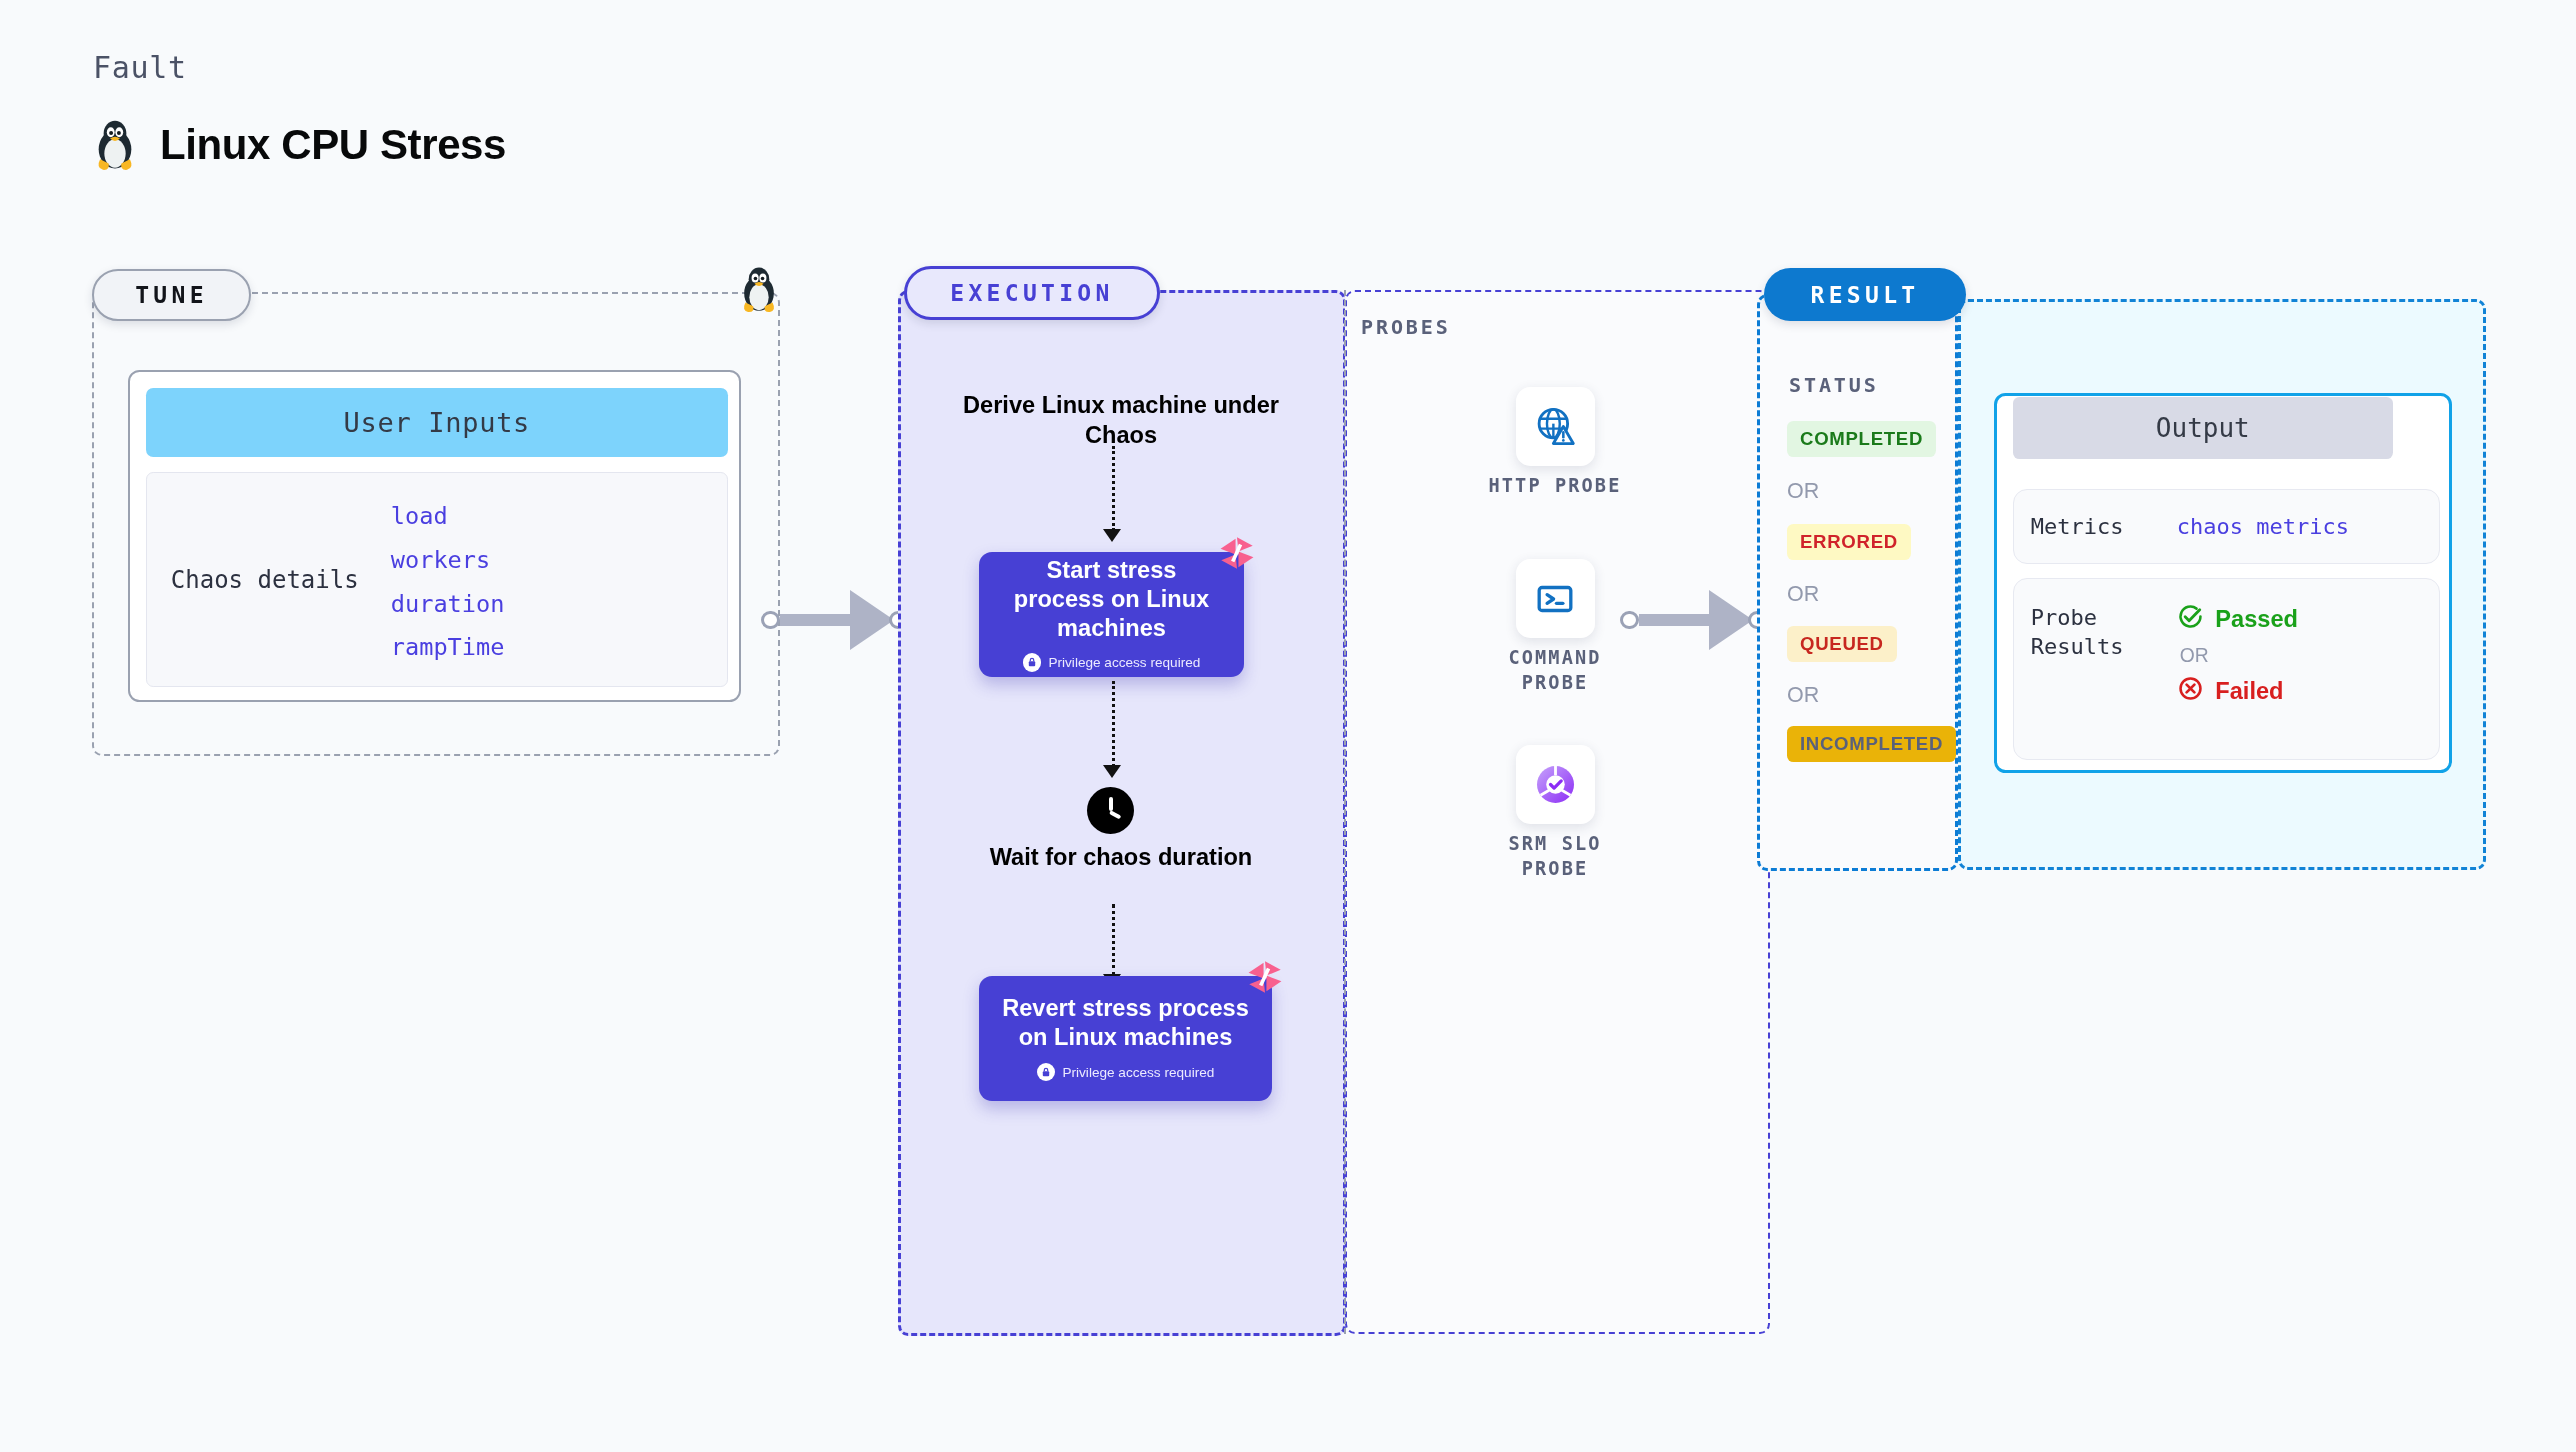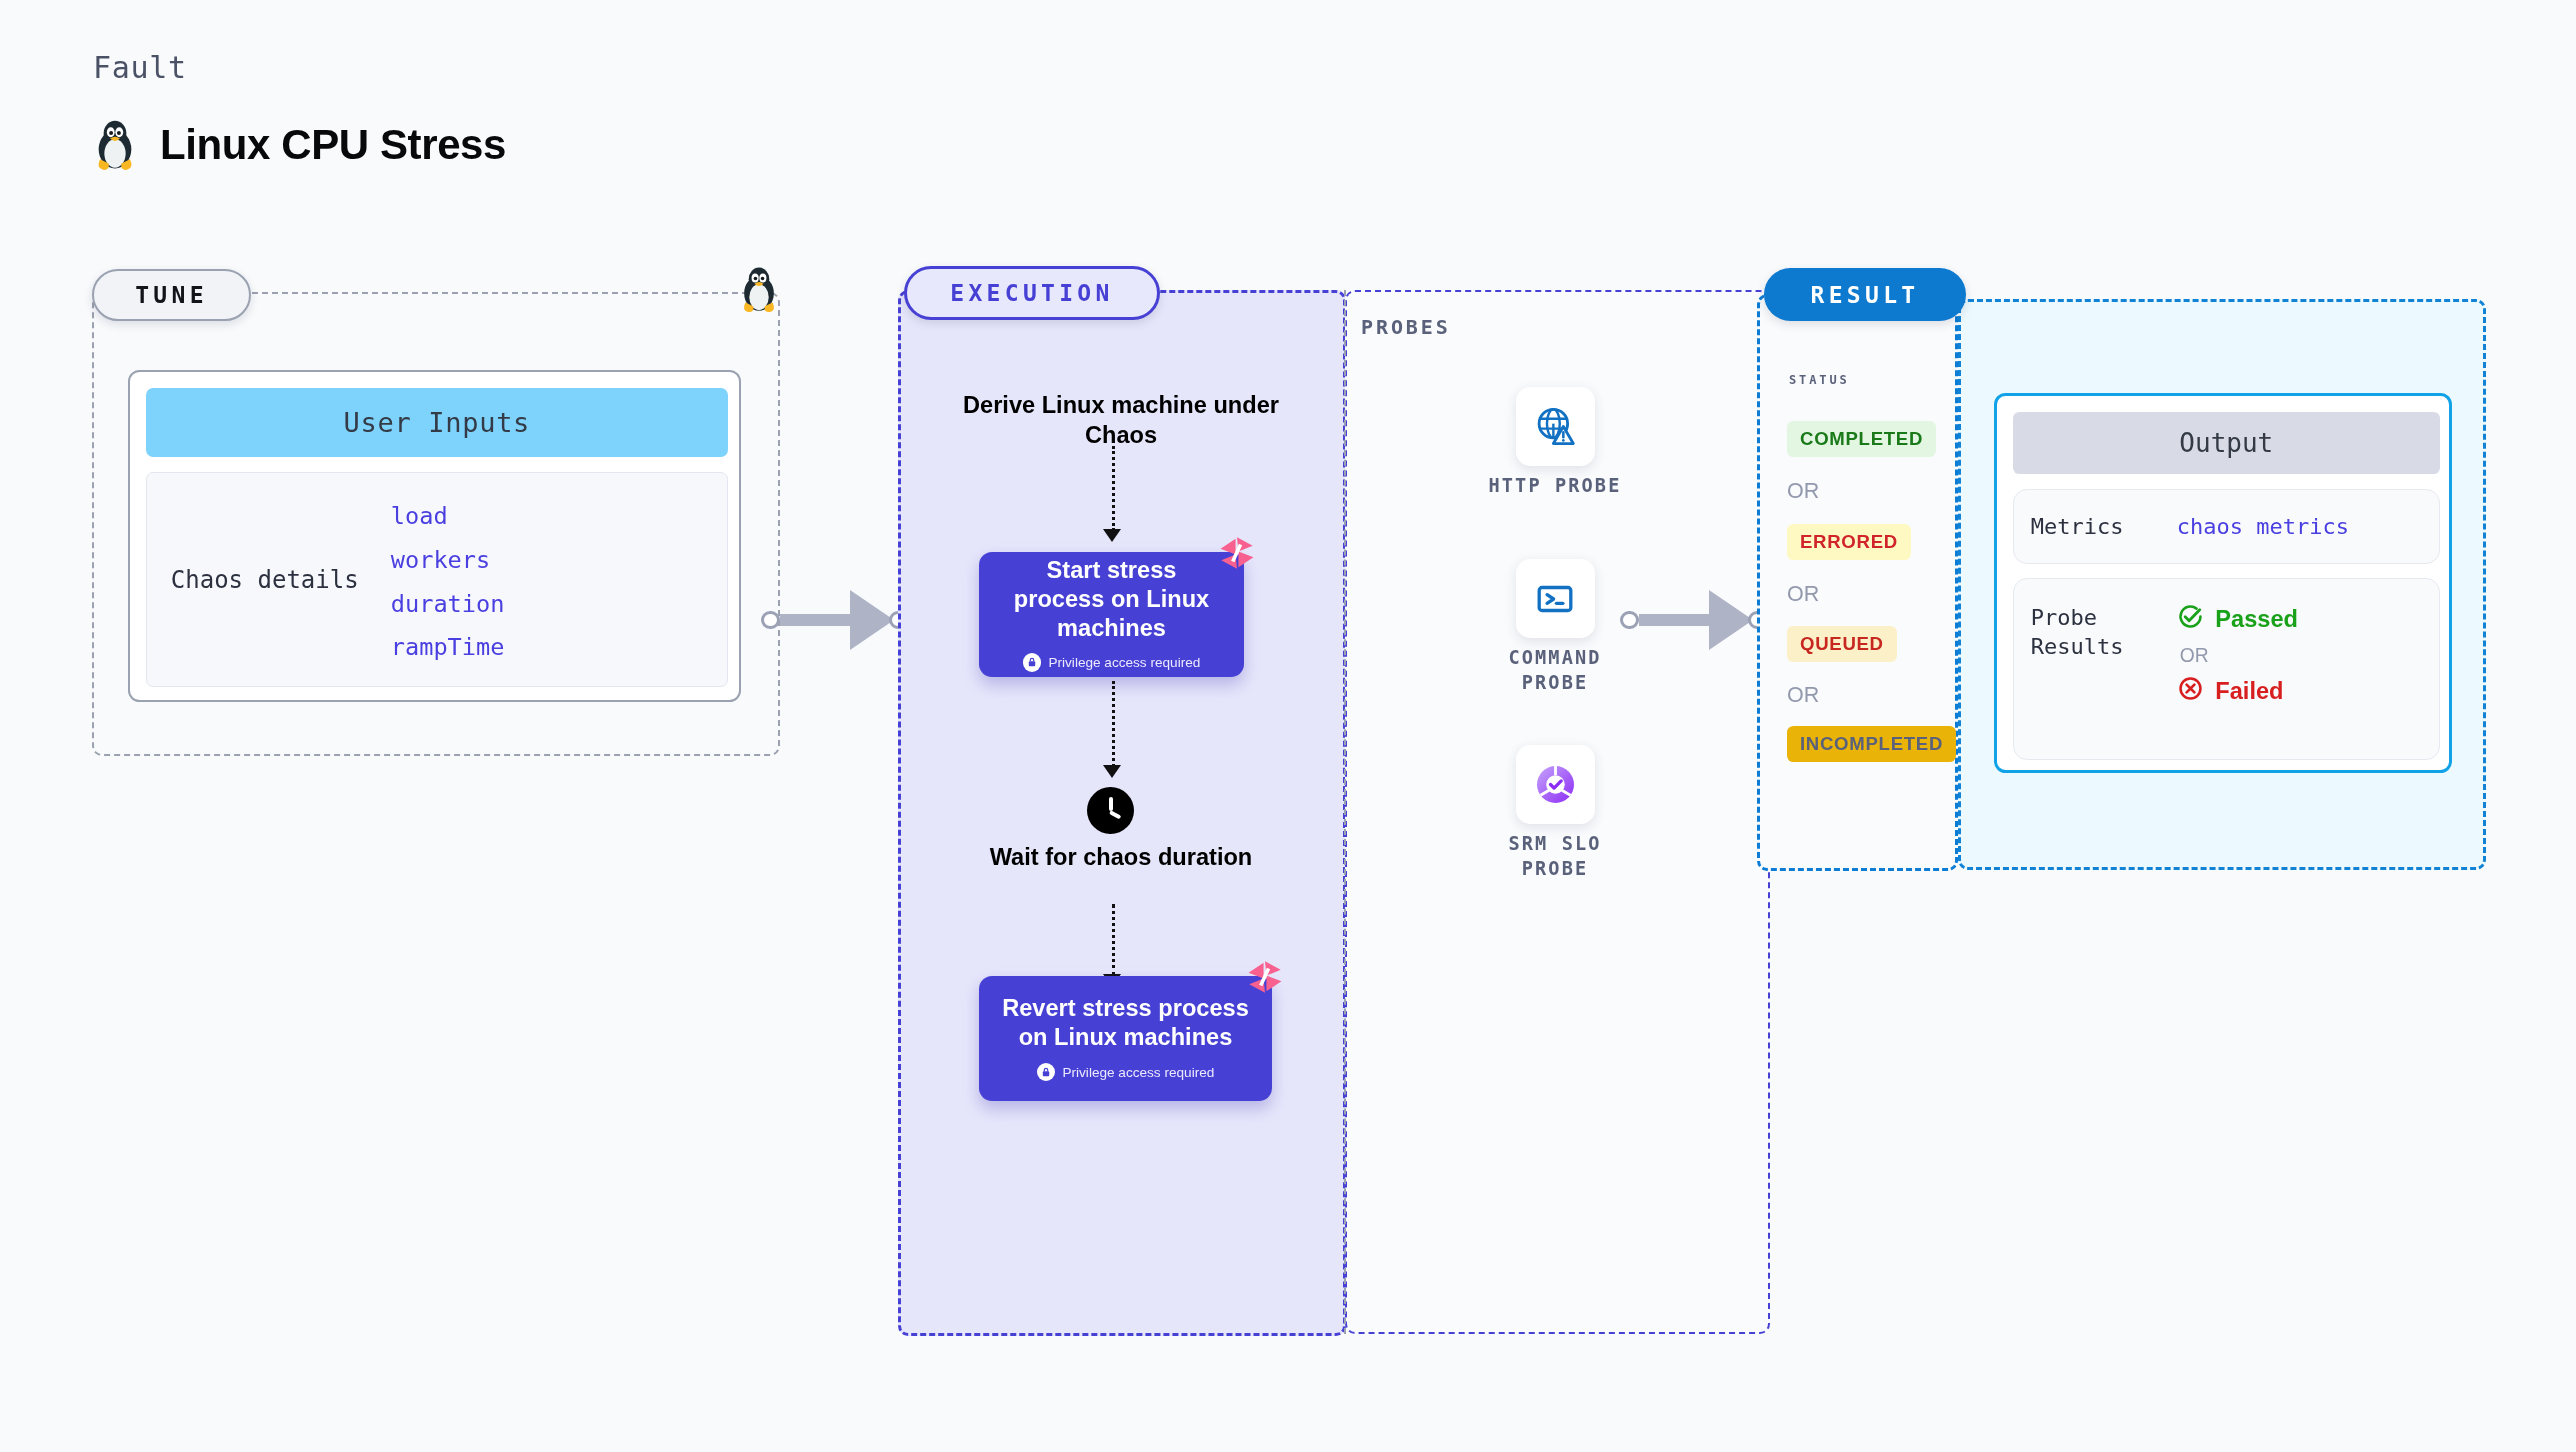--- a/index.html
+++ b/index.html
@@ -174,40 +174,40 @@
     margin-top: 7px;
     font-family: "DejaVu Sans Mono", monospace;
     font-size: 18.6px; font-weight: 700; letter-spacing: 2.1px;
     color: #5a617a; line-height: 1.35;
   }
 
   
   .status-label {
     position: absolute; left: 1789px; top: 373px;
     font-family: "DejaVu Sans Mono", monospace;
-    font-size: 12px; font-weight: 700; letter-spacing: 2.9px; color: #5a617a;
+    font-size: 20px; font-weight: 700; letter-spacing: 2.9px; color: #5a617a;
   }
   .status-chip {
     position: absolute; left: 1787px;
     display: inline-flex; align-items: center; justify-content: center;
     padding: 7.2px 13px; border-radius: 6.4px;
     font-size: 18.6px; font-weight: 700; letter-spacing: 0.7px;
   }
   .or-text {
     position: absolute; left: 1787px;
     font-size: 21.5px; color: #9299ad;
   }
 
   
   .out-card {
     position: absolute; left: 1994px; top: 393px; width: 458px; height: 380px;
     background: #fff; border: 3.6px solid #11a2e8; border-radius: 11.5px;
   }
   .out-head {
-    position: absolute; left: 15.8px; top: 16px; width: 427px; height: 62px;
+    position: absolute; left: 15.8px; top: 1px; width: 380px; height: 62px;
     background: #d8dae6; border-radius: 6.4px;
     display: flex; align-items: center; justify-content: center;
     font-family: "DejaVu Sans Mono", monospace; font-size: 26px; color: #343a46;
   }
   .out-row {
     position: absolute; left: 15.8px; background: #f9fafc;
     border: 1.4px solid #e7e9f1; border-radius: 14px; width: 427px;
     display: flex; align-items: center;
   }
   #out-metrics { top: 93px; height: 75px; }

